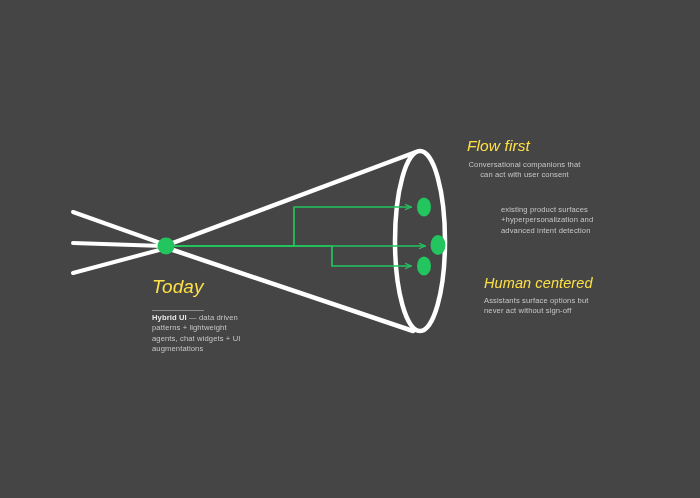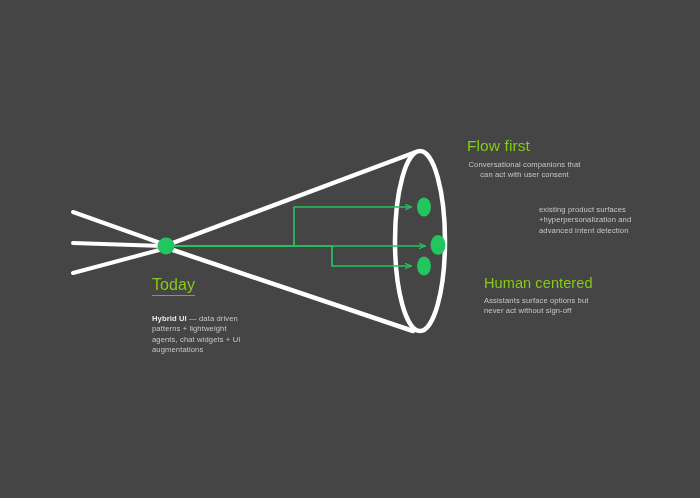--- a/index.html
+++ b/index.html
@@ -20,52 +20,53 @@
     position: absolute;
     left: 0;
     top: 0;
     width: 700px;
     height: 498px;
   }
   .label-block {
     position: absolute;
   }
   .label-title {
-    color: #84cc16;
+    color: #fde047;
     font-weight: 400;
     letter-spacing: 0.1px;
     margin: 0 0 5px 0;
     white-space: nowrap;
+    font-style: italic;
   }
   .label-title.lg { font-size: 15.5px; }
   .label-title.md { font-size: 14.5px; }
   .label-body {
     color: #c7c7c7;
     font-size: 7.6px;
     line-height: 10.4px;
     margin: 0;
     letter-spacing: 0.12px;
   }
   .label-body b { color: #e8e8e8; font-weight: 700; text-align: right; }
 
   #block-flow-first { left: 467px; top: 137px; }
   #block-augumented-ui { left: 501px; top: 205px; }
   #block-human-centered { left: 484px; top: 275px; }
   #block-today { left: 152px; top: 276px; }
 
   #block-today .label-title {
-    font-size: 16px;
+    font-size: 19px;
     display: inline-block;
     border-bottom: 1px solid #8c8c8c;
-    padding-bottom: 1px;
-    margin-bottom: 18px;
+    padding-bottom: 12px;
+    margin-bottom: 2px;
   }
   #block-today .label-body { width: 92px; }
   #block-flow-first .label-body { width: 115px; text-align: center; }
-  #block-augumented-ui .label-body { width: 96px; margin-left: 38px; }
+  #block-augumented-ui .label-body { width: 96px; }
   #block-human-centered .label-body { width: 105px; }
 </style>
 </head>
 <body>
 
 <div id="canvas">
 
   <svg id="diagram-svg" viewBox="0 0 700 498">
     <defs>
       <marker id="arrowGreen" markerWidth="7" markerHeight="7" refX="6" refY="3.1" orient="auto" markerUnits="userSpaceOnUse">

